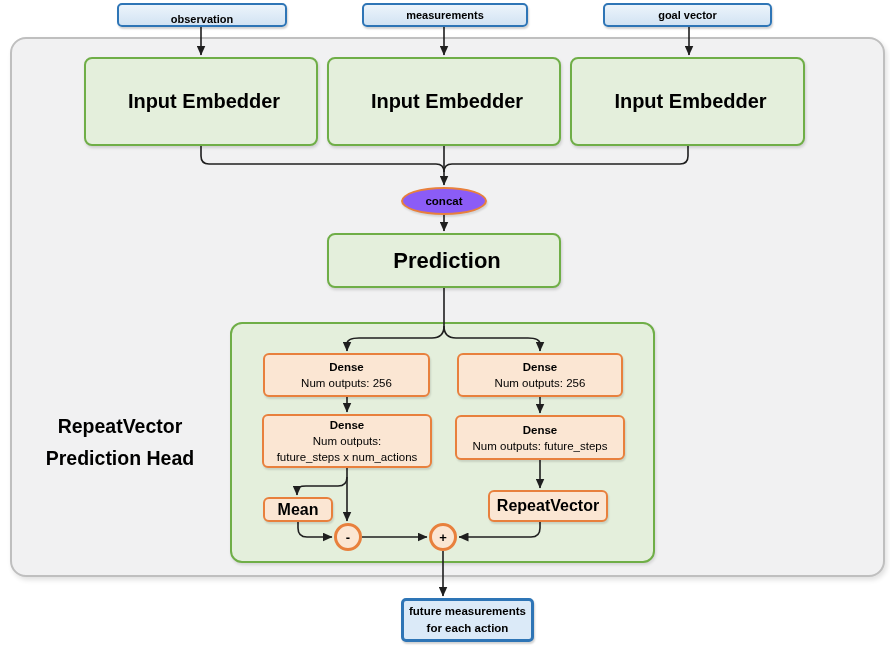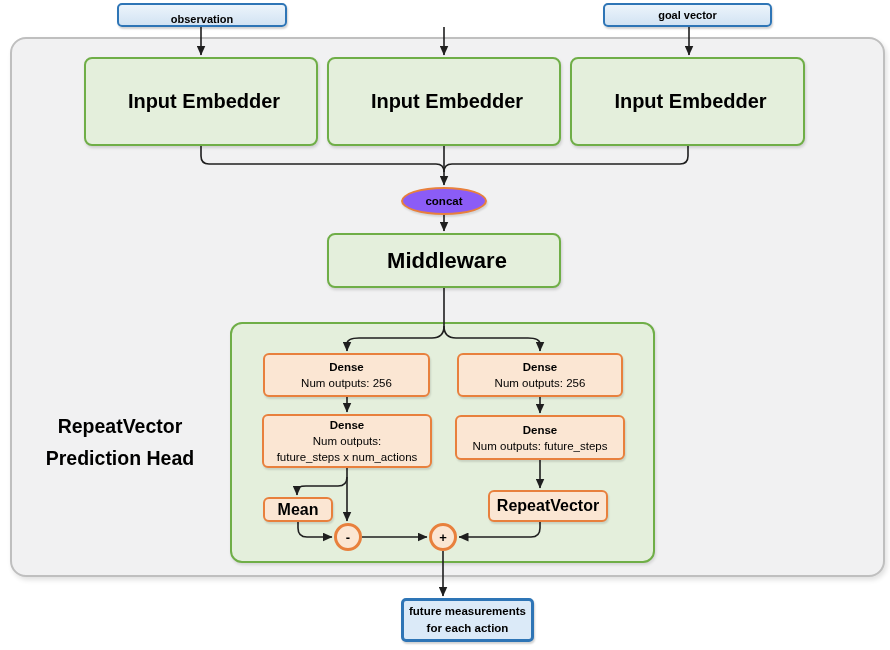--- a/index.html
+++ b/index.html
@@ -133,40 +133,43 @@
       <path d="M540,460 V488" marker-end="url(#arw)"></path>
       <path d="M540,515 V528 Q540,537 531,537 H459" marker-end="url(#arw)"></path>
 
       <path d="M443,551 V596" marker-end="url(#arw)"></path>
     </g>
   </svg>
 
   <div class="abs node blue-box" style="left:117px; top:3px; width:170px; height:24px;align-items:flex-end;">
     <span>observation</span>
   </div>
+  <div class="abs node blue-box" style="left:362px; top:3px; width:166px; height:24px;">
+    <span>measurements</span>
+  </div>
   <div class="abs node blue-box" style="left:603px; top:3px; width:169px; height:24px;">
     <span>goal vector</span>
   </div>
 
   <div class="abs node green-box embedder" style="left:84px; top:57px; width:234px; height:89px;">
     <span>Input Embedder</span>
   </div>
   <div class="abs node green-box embedder" style="left:327px; top:57px; width:234px; height:89px;">
     <span>Input Embedder</span>
   </div>
   <div class="abs node green-box embedder" style="left:570px; top:57px; width:235px; height:89px;">
     <span>Input Embedder</span>
   </div>
 
   <div class="abs node concat-ellipse" style="left:401px; top:187px; width:86px; height:28px;">
     <span>concat</span>
   </div>
 
   <div class="abs node green-box middleware" style="left:327px; top:233px; width:234px; height:55px;">
-    <span>Middleware</span>
+    <span>Prediction</span>
   </div>
 
   <div class="abs head-title" style="left:18px; top:410px; width:204px;">RepeatVector Prediction Head</div>
 
   <div class="abs node orange-box" style="left:263px; top:353px; width:167px; height:44px;">
     <span class="t">Dense</span>
     <span class="s">Num outputs: 256</span>
   </div>
   <div class="abs node orange-box" style="left:262px; top:414px; width:170px; height:54px;">
     <span class="t">Dense</span>

